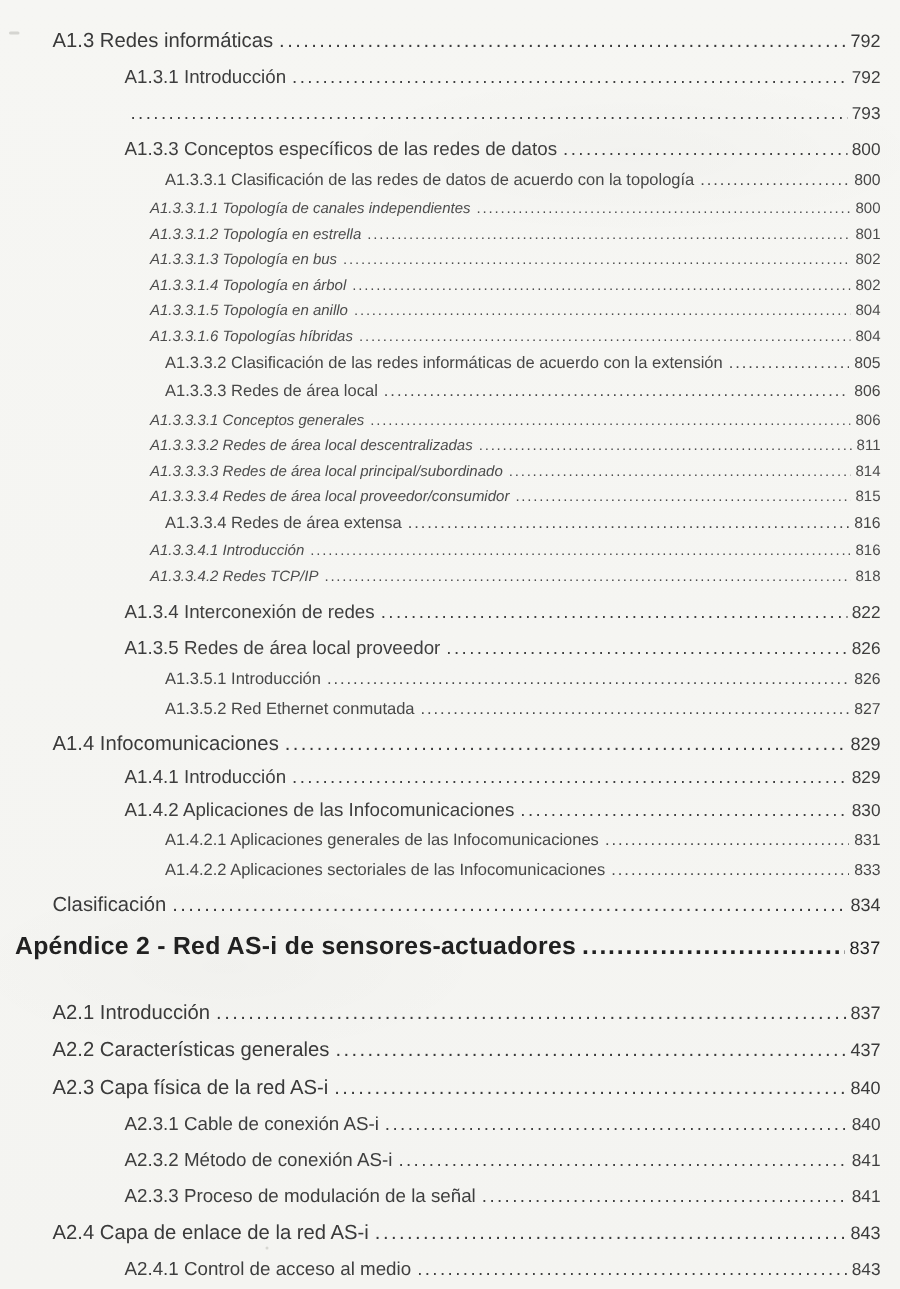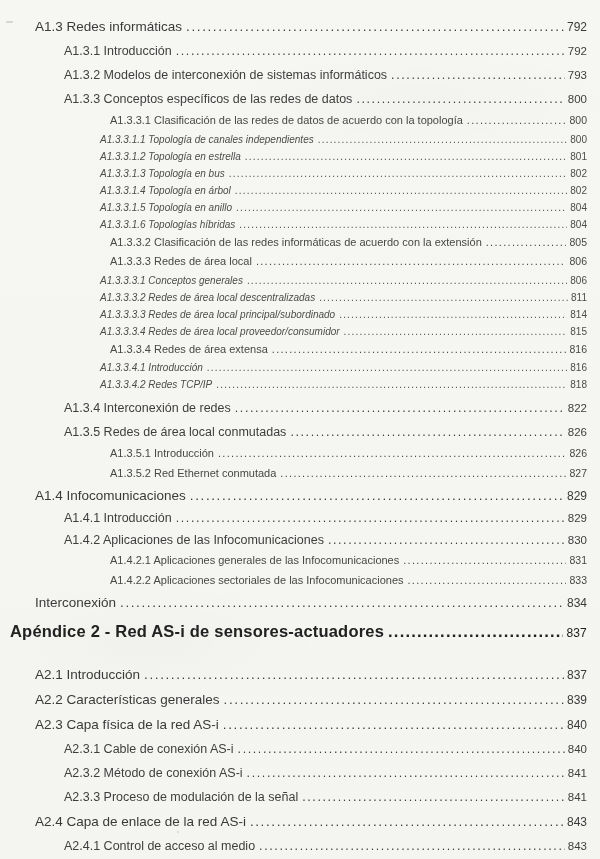--- a/index.html
+++ b/index.html
@@ -19,21 +19,21 @@
       radial-gradient(ellipse 300px 80px at 70% 12%, rgba(0,0,0,0.015), transparent 70%),
       radial-gradient(ellipse 260px 90px at 25% 75%, rgba(0,0,0,0.015), transparent 70%),
       linear-gradient(#f6f6f3, #f4f4f1);
   }
   .row {
     display: flex;
     align-items: baseline;
     box-sizing: border-box;
   }
   .lvl1 { height: 25px;   line-height: 25px;   padding-left: 35px;  font-size: 13.5px; color: #3a3a3a; }
-  .lvl2 { height: 24px;   line-height: 24px;   padding-left: 64px;  font-size: 12.5px; color: #3e3e3e; }
+  .lvl2 { height: 24px;   line-height: 24px;   padding-left: 83px;  font-size: 12.5px; color: #3e3e3e; }
   .lvl2.tight { height: 21.5px; line-height: 21.5px; }
   .lvl3 { height: 19.5px; line-height: 19.5px; padding-left: 110px; font-size: 11px;   color: #474747; }
   .lvl4 { height: 17px;   line-height: 17px;   padding-left: 100px; font-size: 10px;   font-style: italic; color: #4c4c4c; }
   .gap3 { margin-top: 3px; }
   .heading-row {
     height: 30px; line-height: 30px;
     padding-left: 10px;
     font-size: 16.5px; font-weight: bold;
     color: #212121;
     letter-spacing: 0.2px;
@@ -76,21 +76,20 @@
     <span class="label">A1.3 Redes informáticas</span>
     <span class="dots"></span>
     <span class="page-num">792</span>
   </div>
   <div class="row lvl2">
     <span class="label">A1.3.1 Introducción</span>
     <span class="dots"></span>
     <span class="page-num">792</span>
   </div>
   <div class="row lvl2">
-    <span class="label">A1.3.2 Modelos de interconexión de sistemas informáticos</span>
     <span class="dots"></span>
     <span class="page-num">793</span>
   </div>
   <div class="row lvl2">
     <span class="label">A1.3.3 Conceptos específicos de las redes de datos</span>
     <span class="dots"></span>
     <span class="page-num">800</span>
   </div>
   <div class="row lvl3">
     <span class="label">A1.3.3.1 Clasificación de las redes de datos de acuerdo con la topología</span>
@@ -171,21 +170,21 @@
     <span class="label">A1.3.3.4.2 Redes TCP/IP</span>
     <span class="dots"></span>
     <span class="page-num">818</span>
   </div>
   <div class="row lvl2 gap3">
     <span class="label">A1.3.4 Interconexión de redes</span>
     <span class="dots"></span>
     <span class="page-num">822</span>
   </div>
   <div class="row lvl2">
-    <span class="label">A1.3.5 Redes de área local conmutadas</span>
+    <span class="label">A1.3.5 Redes de área local proveedor</span>
     <span class="dots"></span>
     <span class="page-num">826</span>
   </div>
   <div class="row lvl3">
     <span class="label">A1.3.5.1 Introducción</span>
     <span class="dots"></span>
     <span class="page-num">826</span>
   </div>
   <div class="row lvl3">
     <span class="label">A1.3.5.2 Red Ethernet conmutada</span>
@@ -211,40 +210,40 @@
     <span class="label">A1.4.2.1 Aplicaciones generales de las Infocomunicaciones</span>
     <span class="dots"></span>
     <span class="page-num">831</span>
   </div>
   <div class="row lvl3">
     <span class="label">A1.4.2.2 Aplicaciones sectoriales de las Infocomunicaciones</span>
     <span class="dots"></span>
     <span class="page-num">833</span>
   </div>
   <div class="row lvl1">
-    <span class="label">Interconexión</span>
+    <span class="label">Clasificación</span>
     <span class="dots"></span>
     <span class="page-num">834</span>
   </div>
 
   <div class="row heading-row">
     <span class="label">Apéndice 2 - Red AS-i de sensores-actuadores</span>
     <span class="dots"></span>
     <span class="page-num">837</span>
   </div>
 
   <div class="row lvl1">
     <span class="label">A2.1 Introducción</span>
     <span class="dots"></span>
     <span class="page-num">837</span>
   </div>
   <div class="row lvl1">
     <span class="label">A2.2 Características generales</span>
     <span class="dots"></span>
-    <span class="page-num">839</span>
+    <span class="page-num">437</span>
   </div>
   <div class="row lvl1">
     <span class="label">A2.3 Capa física de la red AS-i</span>
     <span class="dots"></span>
     <span class="page-num">840</span>
   </div>
   <div class="row lvl2">
     <span class="label">A2.3.1 Cable de conexión AS-i</span>
     <span class="dots"></span>
     <span class="page-num">840</span>

